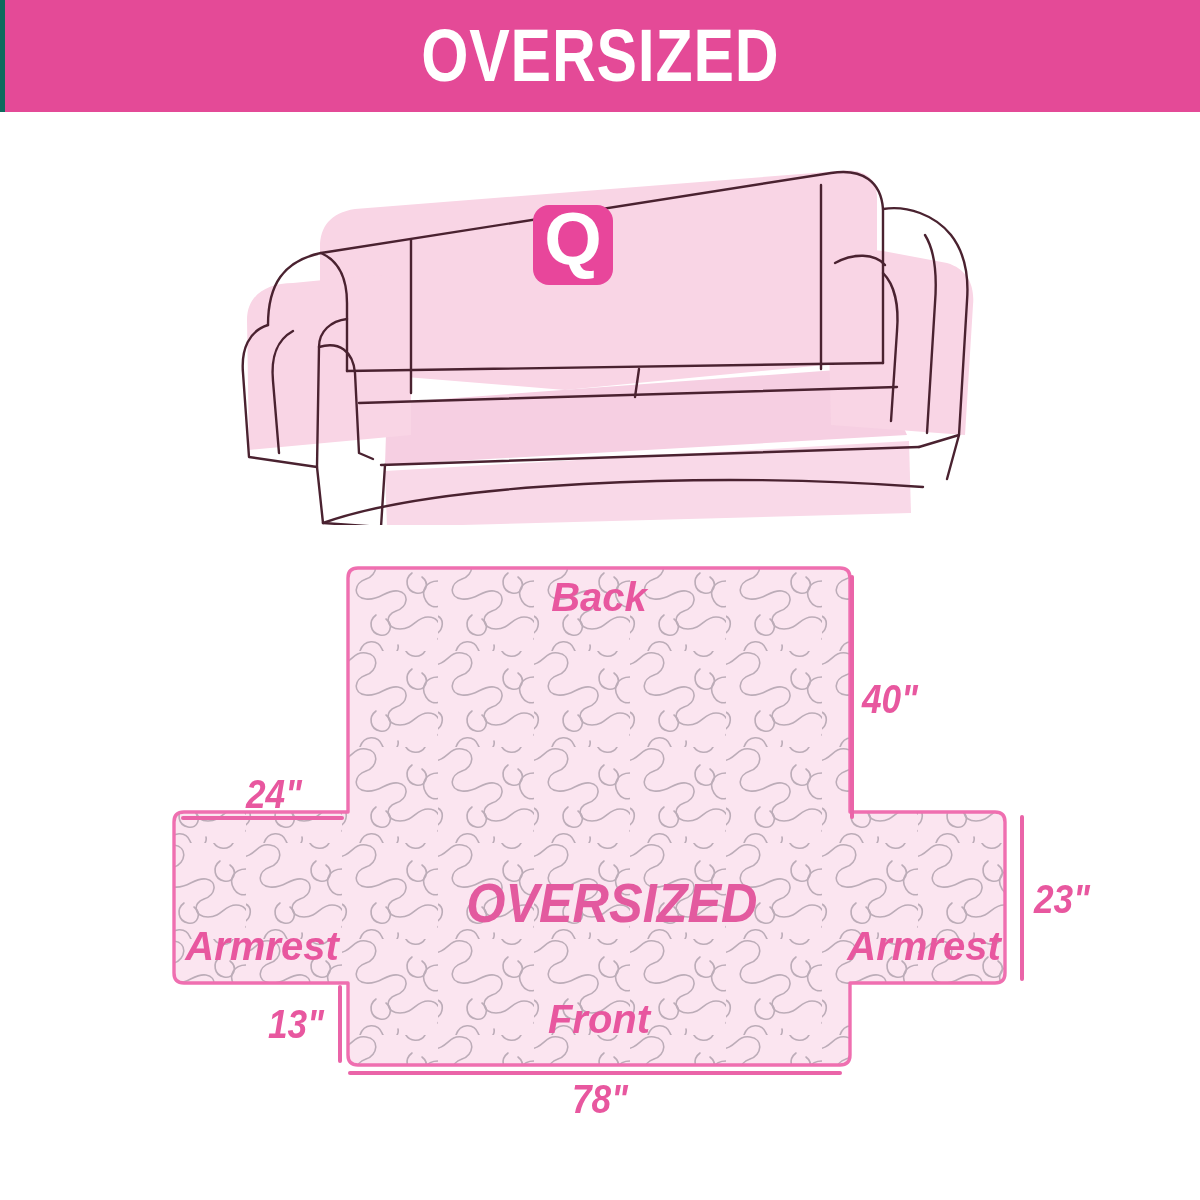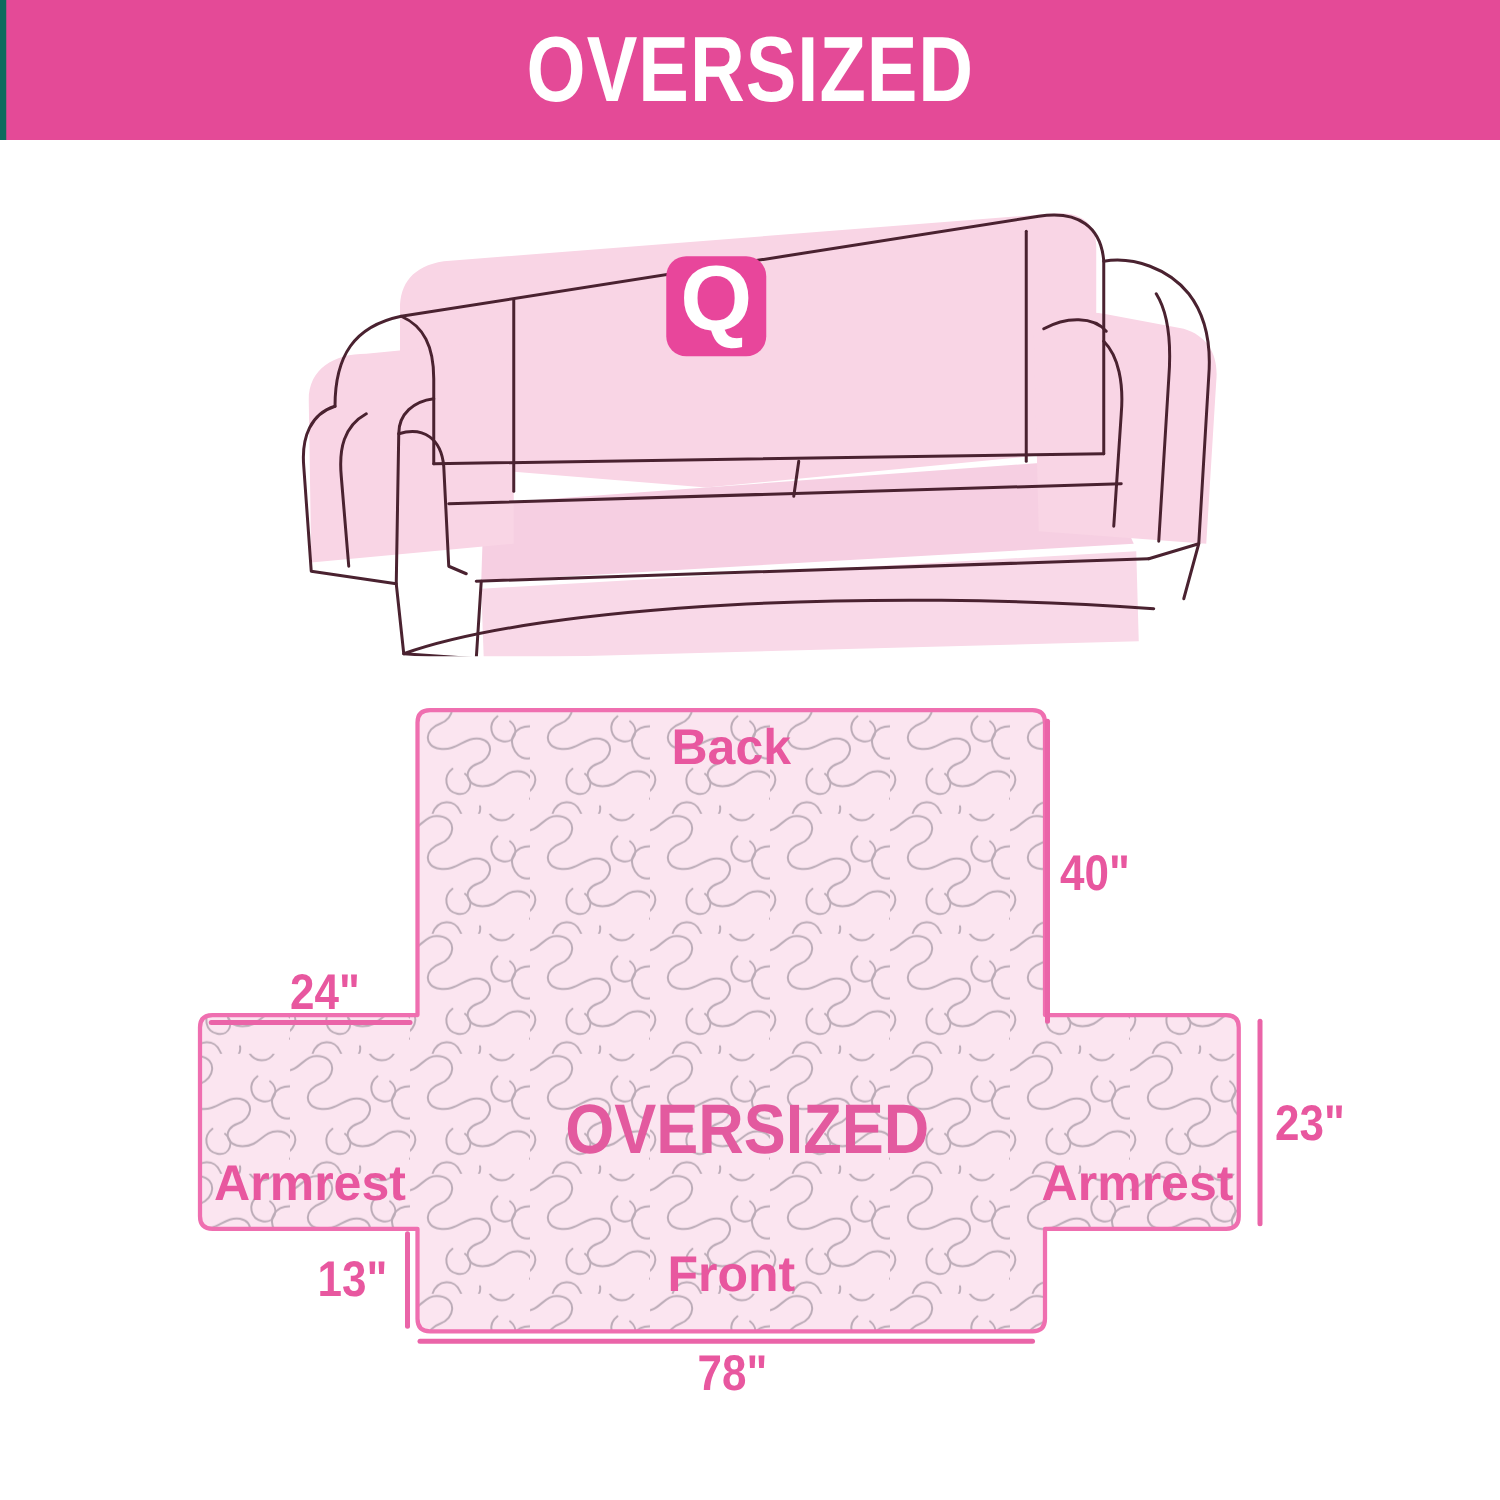--- a/index.html
+++ b/index.html
@@ -52,24 +52,25 @@
     left: 235px;
     top: 135px;
     width: 740px;
     height: 390px;
   }
   #sofa-illustration svg { display: block; }
 
   
   #layout-diagram {
     position: absolute;
-    left: 136px;
+    left: 150px;
     top: 555px;
     width: 960px;
     height: 580px;
+    font-style: italic;
   }
   #layout-diagram svg { display: block; }
 
   .dim-label {
     position: absolute;
     color: #e8579f;
     font-family: "Liberation Sans Narrow", "Liberation Sans", sans-serif;
     font-weight: bold;
     font-size: 40px;
     transform: scaleX(0.88);

